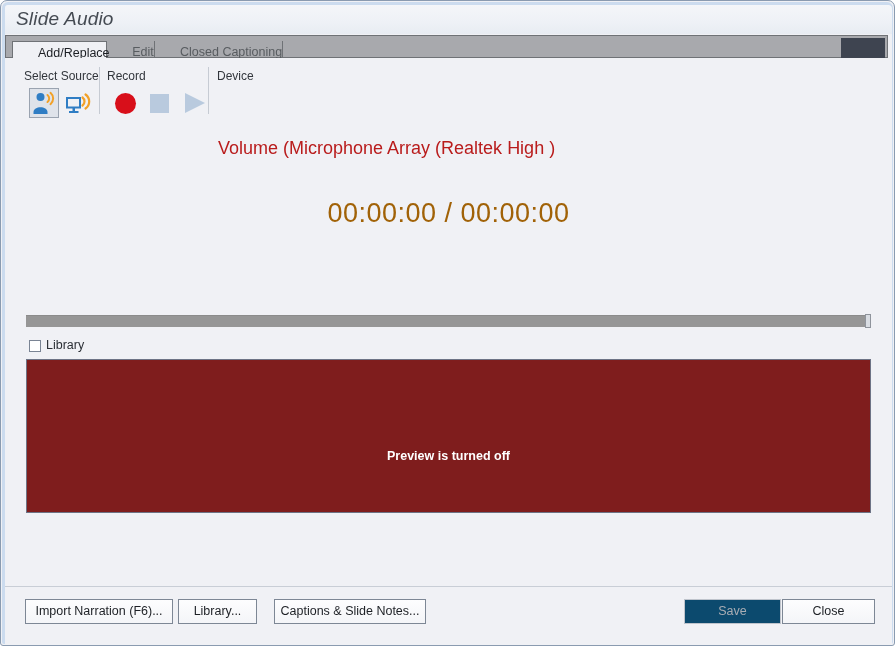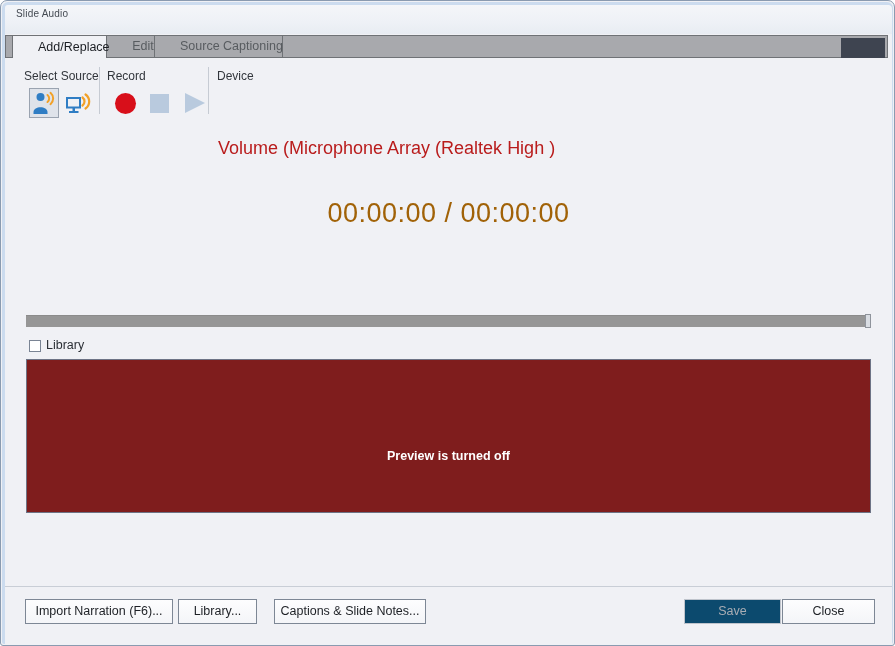--- a/index.html
+++ b/index.html
@@ -43,23 +43,24 @@
     width: 887px;
     height: 29px;
     box-sizing: border-box;
     background: linear-gradient(to bottom, #f4f6f9 0%, #eef1f6 60%, #e8ecf2 100%);
     border-radius: 4px 4px 0 0;
   }
   .title-text {
     position: absolute;
     left: 11px;
     top: 3px;
-    font-size: 10px;
+    font-size: 19px;
     color: #444a52;
     letter-spacing: 0.2px;
+    font-style: italic;
   }
 
   
   .tabstrip {
     position: absolute;
     left: 4px;
     top: 33px;
     width: 887px;
     height: 25px;
     background: #f0f1f5;
@@ -78,21 +79,21 @@
   .tab-right-block {
     position: absolute;
     right: 2px;
     top: 2px;
     width: 44px;
     height: 21px;
     background: #3e4450;
   }
   .tab {
     position: absolute;
-    top: 1px;
+    top: 7px;
     height: 23px;
     box-sizing: border-box;
     font-size: 12.5px;
     line-height: 22px;
     text-align: center;
     color: #585c60;
     border-right: 1px solid #6f7276;
     white-space: nowrap;
     padding-left: 25px;
   }
@@ -332,21 +333,21 @@
   <div class="titlebar">
     <div class="title-text">Slide Audio</div>
   </div>
 
   <div class="tabstrip">
     <div class="tab-filler">
       <div class="tab-right-block"></div>
     </div>
     <div class="tab active tab-addreplace">Add/Replace</div>
     <div class="tab tab-edit">Edit</div>
-    <div class="tab tab-cc">Source Captioning</div>
+    <div class="tab tab-cc">Closed Captioning</div>
   </div>
 
   <div class="content">
 
     <div class="toolbar-group-label lbl-select-source">Select Source</div>
     <div class="toolbar-group-label lbl-record">Record</div>
     <div class="toolbar-group-label lbl-device">Device</div>
 
     <div class="toolbar-sep sep-1"></div>
     <div class="toolbar-sep sep-2"></div>

